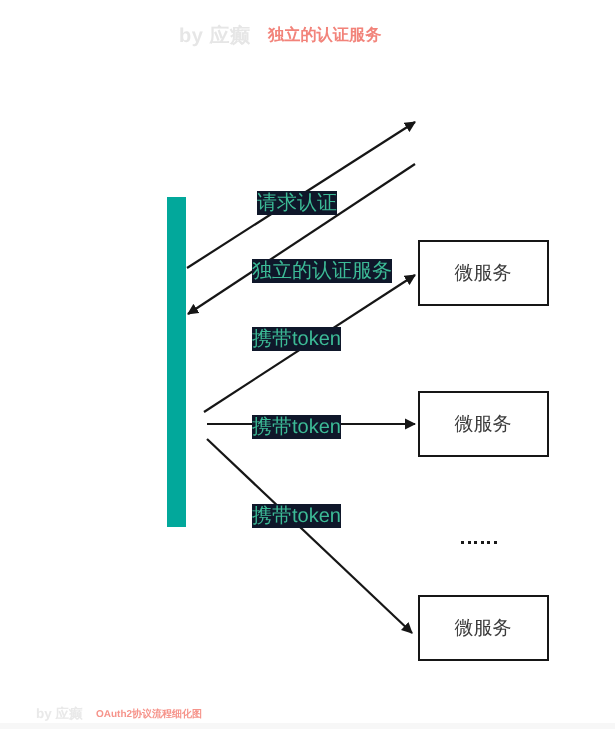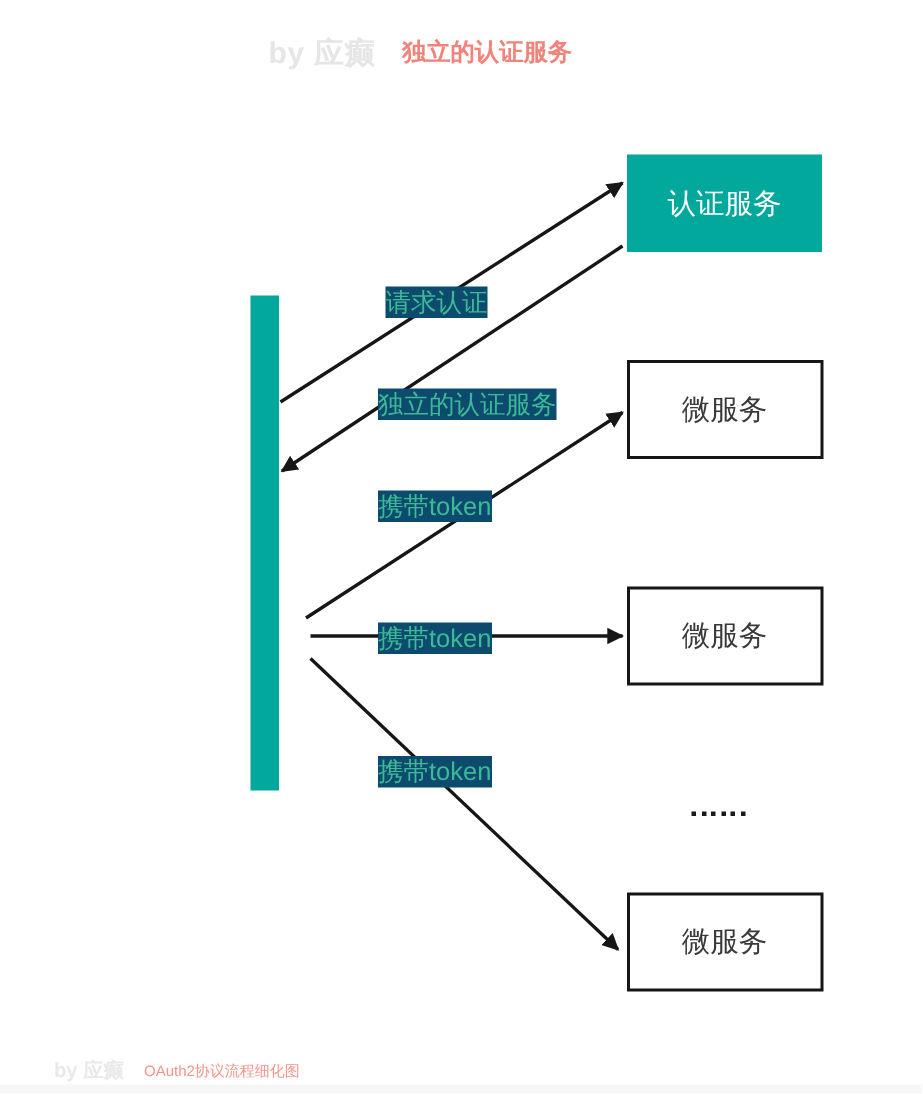--- a/index.html
+++ b/index.html
@@ -12,29 +12,29 @@
   .ttl{position:absolute;color:#f2837a;font-size:16.2px;font-weight:bold;letter-spacing:0px;white-space:nowrap;}
 
   svg.lines{position:absolute;left:0;top:0;width:615px;height:729px;}
 
   .box{position:absolute;display:flex;align-items:center;justify-content:center;box-sizing:border-box;}
   .msbox{border:2px solid #161616;background:#ffffff;color:#3a3a3a;font-size:19px;}
   .msbox span{margin-right:1px;}
   .authbox{background:#02a89b;color:#ffffff;font-size:19px;}
   .clientbar{background:#02a89b;}
 
-  .lbl{position:absolute;color:#3cba96;font-size:17px;background:#0c4a6e;
+  .lbl{position:absolute;color:#3cba96;font-size:20px;background:#0f172a;
        line-height:1;padding:2px 0;white-space:nowrap;}
 
   .dots{position:absolute;left:0;top:0;width:615px;height:729px;pointer-events:none;}
   .dots i{position:absolute;top:539px;width:3px;height:3px;background:#1a1a1a;}
 
   .ftband{position:absolute;left:0;width:615px;background:#f7f7f7;}
   .ftwm{position:absolute;color:#e9e9e9;font-size:13.5px;font-weight:bold;white-space:nowrap;}
-  .ftt{position:absolute;color:#f6948b;font-size:10px;font-weight:normal;white-space:nowrap;}
+  .ftt{position:absolute;color:#f6948b;font-size:10px;font-weight:bold;white-space:nowrap;}
 </style>
 </head>
 <body>
 
 <div id="stage">
 
   <div class="wm" style="left:179px;top:22px">by 应癫</div>
   <div class="ttl" style="left:268px;top:24px">独立的认证服务</div>
 
   <svg class="lines" viewBox="0 0 615 729">
@@ -47,23 +47,20 @@
       <line x1="187" y1="268" x2="415" y2="122"></line>
       <line x1="415" y1="164" x2="188" y2="314"></line>
       <line x1="204" y1="412" x2="415" y2="275"></line>
       <line x1="207" y1="424" x2="415" y2="424"></line>
       <line x1="207" y1="439" x2="412" y2="633"></line>
     </g>
   </svg>
 
   <div class="box clientbar" style="left: 167px; top: 197px; width: 19px; height: 330px;"></div>
 
-  <div class="box authbox" style="left: 418px; top: 103px; width: 130px; height: 65px;">
-    <span>认证服务</span>
-  </div>
 
   <div class="box msbox" style="left: 418px; top: 240px; width: 131px; height: 66px;">
     <span>微服务</span>
   </div>
 
   <div class="box msbox" style="left: 418px; top: 391px; width: 131px; height: 66px;">
     <span>微服务</span>
   </div>
 
   <div class="box msbox" style="left: 418px; top: 595px; width: 131px; height: 66px;">

